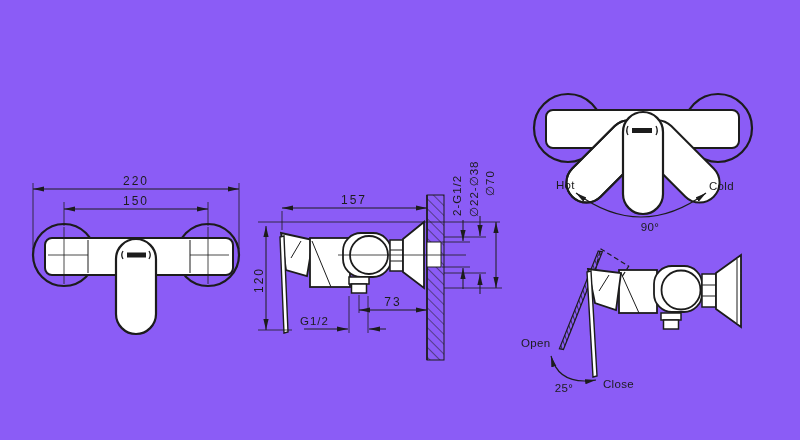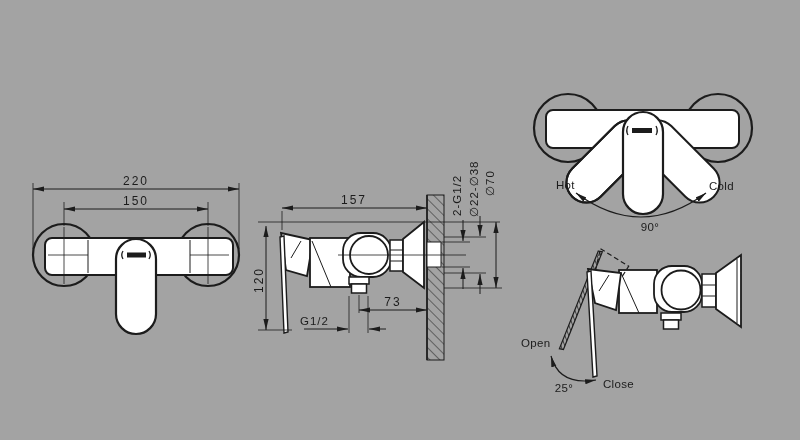--- a/index.html
+++ b/index.html
@@ -1,16 +1,16 @@
 <!DOCTYPE html>
 <html><head>
 <meta charset="utf-8">
 <style>
   html,body{margin:0;padding:0;background:#fff;}
-  .canvas{position:relative;width:800px;height:440px;background:#a3a3a3;overflow:hidden;
+  .canvas{position:relative;width:800px;height:440px;background:#8b5cf6;overflow:hidden;
           font-family:"Liberation Sans", sans-serif;}
   svg{display:block;}
   .dim{font-family:"Liberation Sans",sans-serif;font-size:12px;letter-spacing:2px;fill:#1c1c1c;}
   .dimr{font-family:"Liberation Sans",sans-serif;font-size:11.5px;letter-spacing:1px;fill:#1c1c1c;}
   .lbl{font-family:"Liberation Sans",sans-serif;font-size:11.5px;letter-spacing:0.3px;fill:#1c1c1c;}
 </style>
 </head>
 <body>
 
 <div class="canvas">

